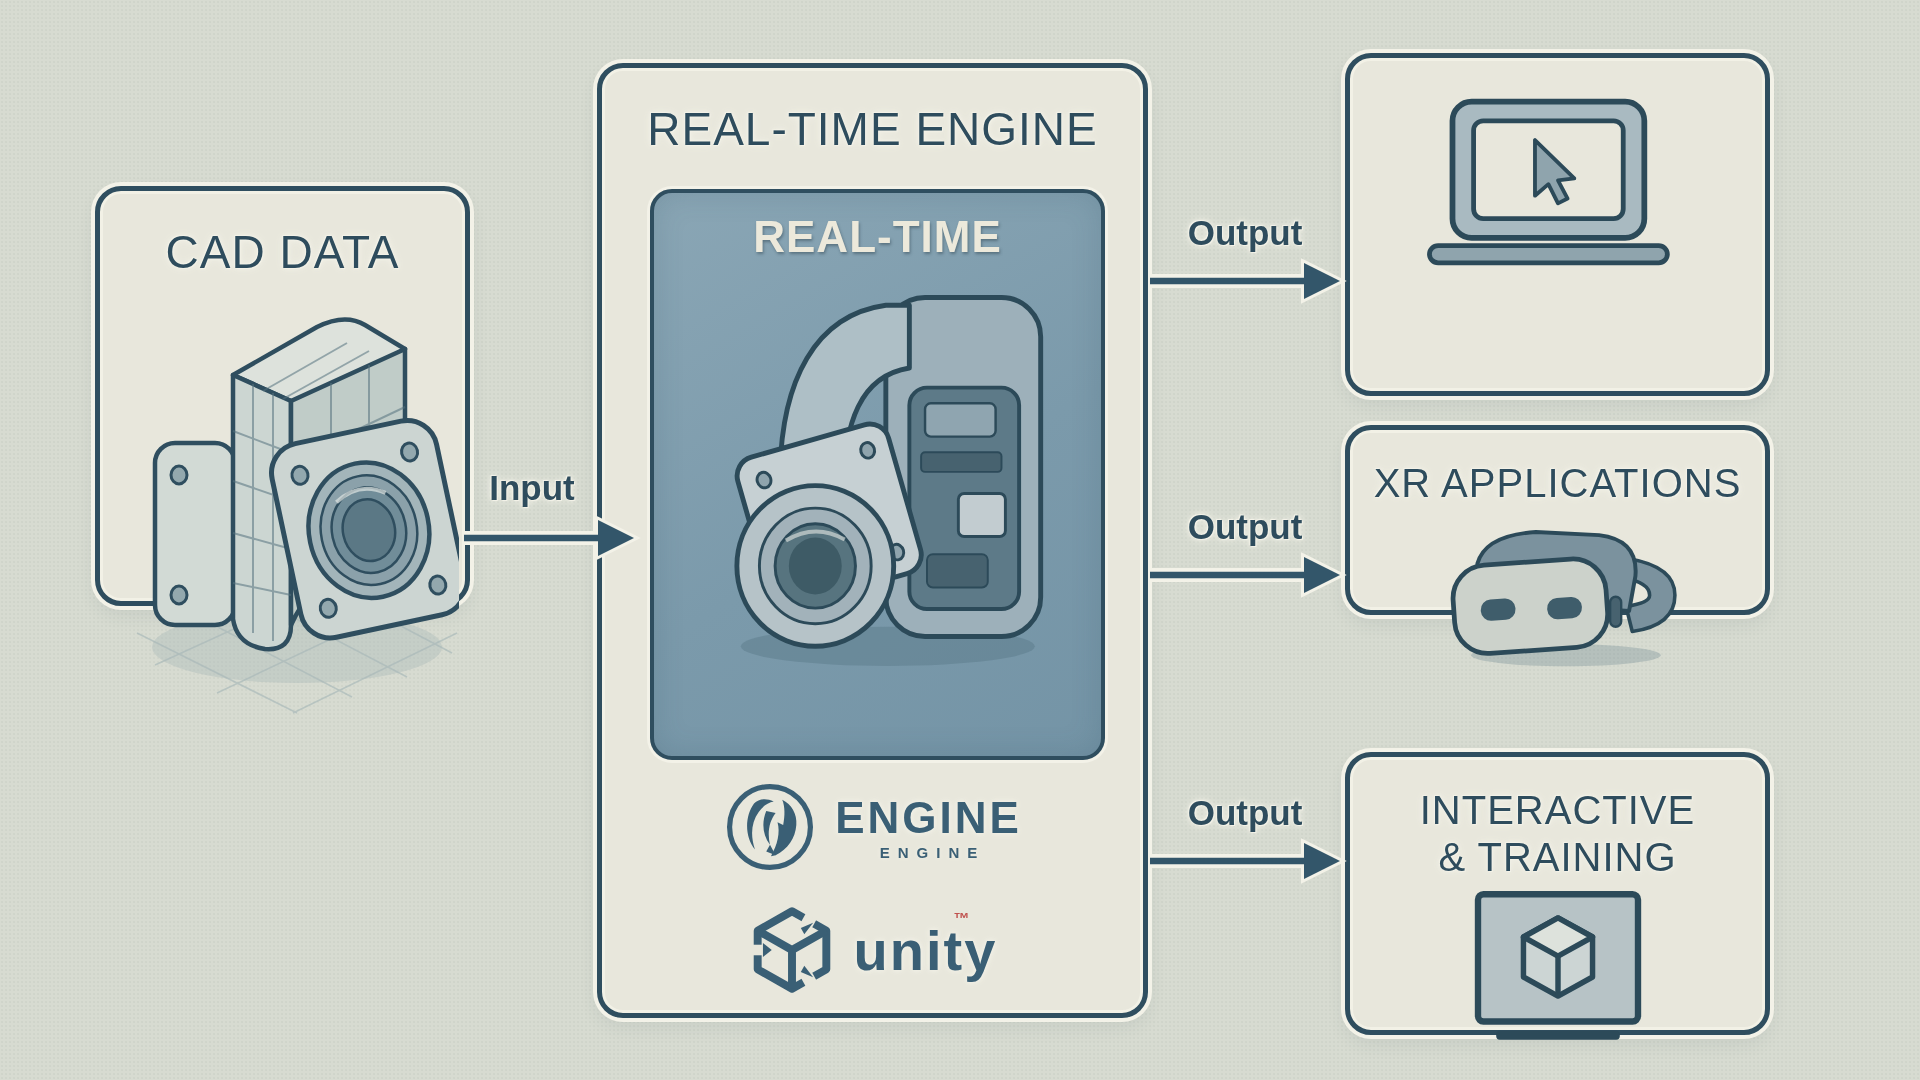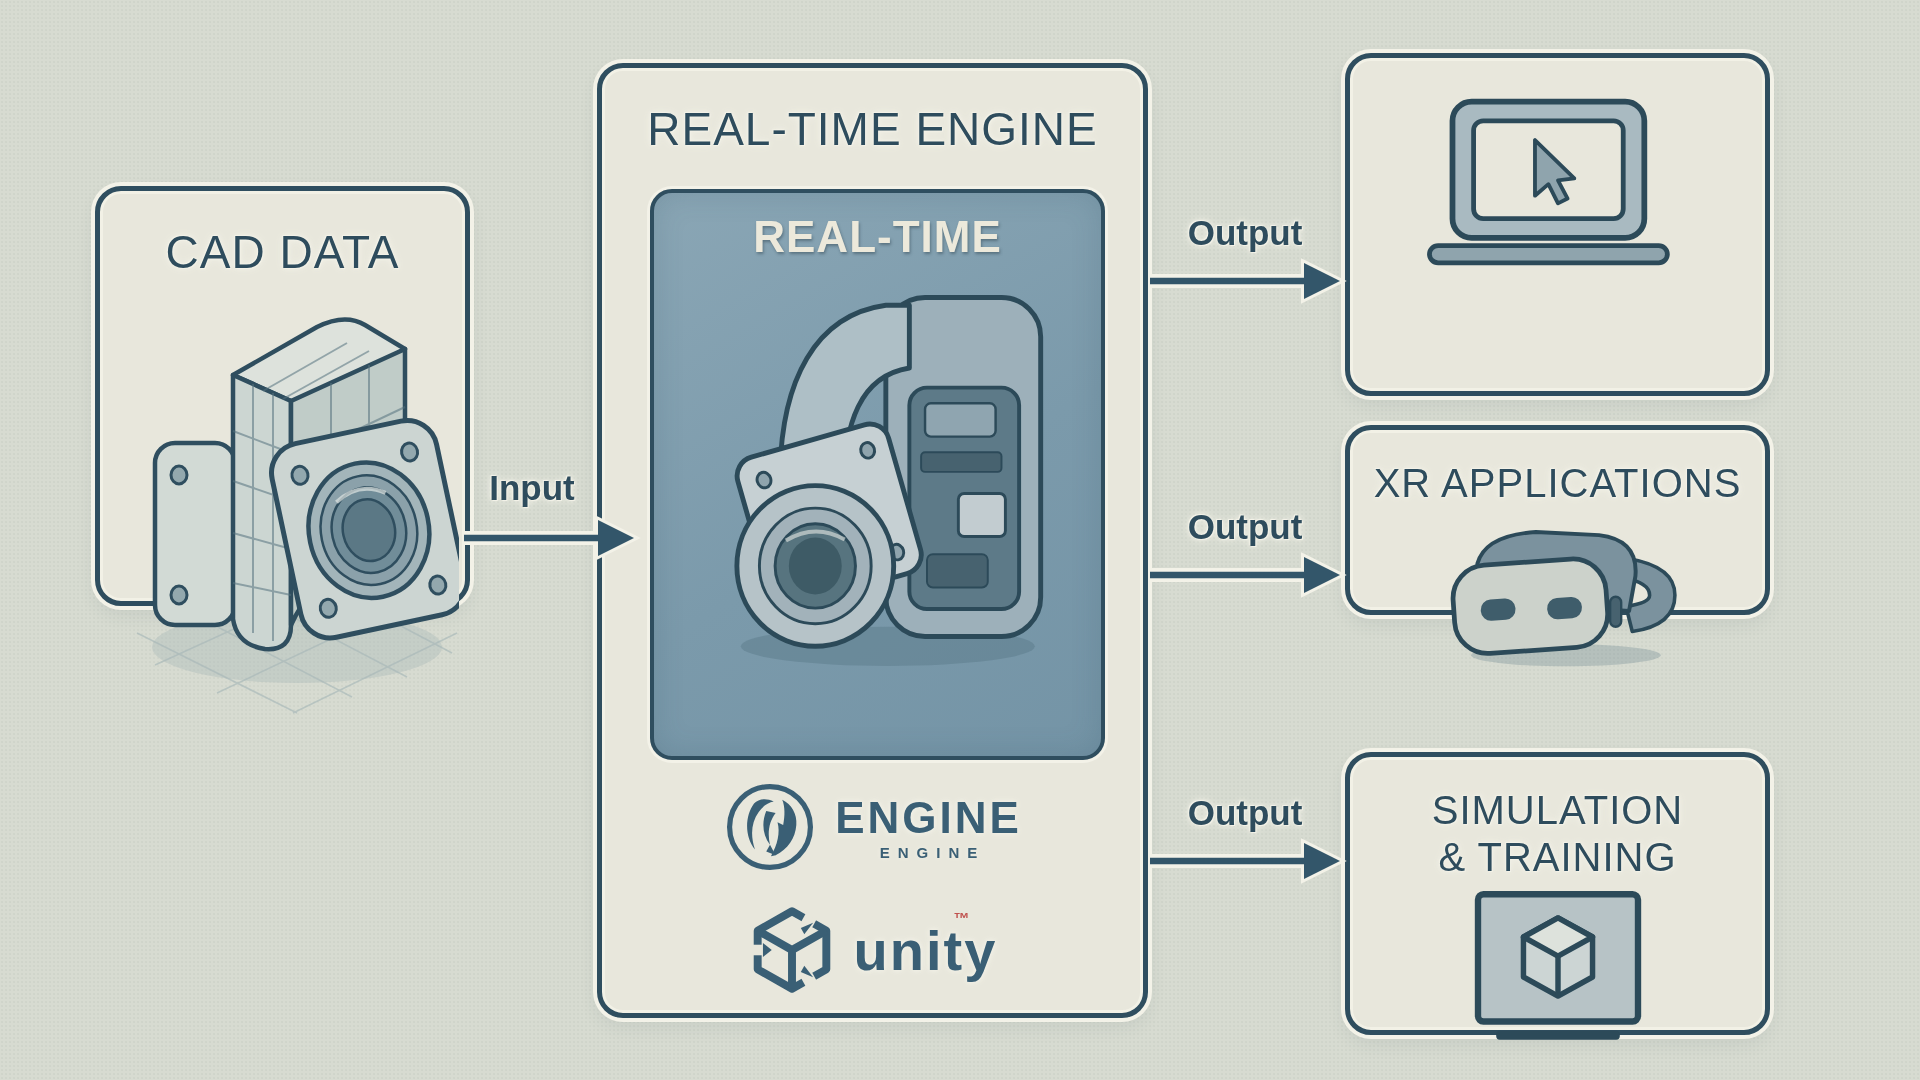--- a/index.html
+++ b/index.html
@@ -254,21 +254,21 @@
         <rect x="28" y="62" width="194" height="112" rx="42" fill="#ccd2cb" stroke="#2c4a59" stroke-width="6"></rect>
         <rect x="62" y="106" width="44" height="27" rx="13" fill="#3f5d6b"></rect>
         <rect x="146" y="110" width="44" height="27" rx="13" fill="#3f5d6b"></rect>
       </g>
       <rect x="226" y="106" width="14" height="38" rx="7" fill="#47626f" stroke="#2c4a59" stroke-width="3"></rect>
     </svg>
   </div>
 
   <div class="box out-box" id="out-box-3">
     <div class="box-title">
-      <div>SIMULATION</div>
+      <div>INTERACTIVE</div>
       <div>&amp; TRAINING</div>
     </div>
     <svg class="out-icon" width="236" height="160" viewBox="0 0 240 176">
       <rect x="32" y="8" width="176" height="140" rx="6" fill="#b7c3c6" stroke="#2c4a59" stroke-width="7"></rect>
       <rect x="52" y="158" width="136" height="10" rx="4" fill="#2c4a59"></rect>
       <polygon points="120,34 158,55 158,99 120,120 82,99 82,55" fill="#ccd5d4" stroke="#2c4a59" stroke-width="6" stroke-linejoin="round"></polygon>
       <polygon points="120,34 158,55 120,76 82,55" fill="#dde2dc" stroke="#2c4a59" stroke-width="6" stroke-linejoin="round"></polygon>
       <path d="M120,76 L120,120" fill="none" stroke="#2c4a59" stroke-width="6"></path>
     </svg>
   </div>

